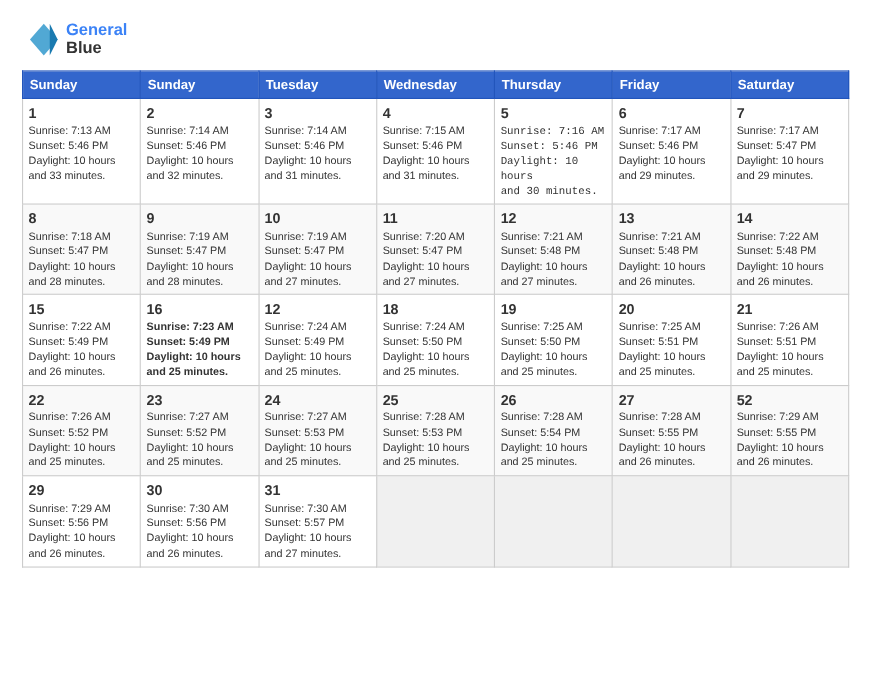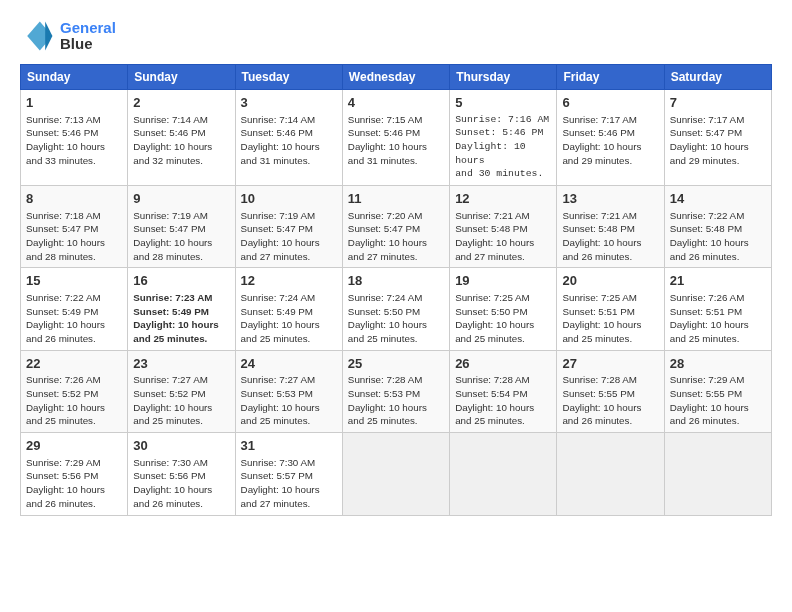--- a/index.html
+++ b/index.html
@@ -316,21 +316,21 @@
 and 25 minutes.</div>
           </td>
           <td>
             <span class="day-num">27</span>
             <div class="day-info" style="white-space: pre-line;">Sunrise: 7:28 AM
 Sunset: 5:55 PM
 Daylight: 10 hours
 and 26 minutes.</div>
           </td>
           <td>
-            <span class="day-num">28</span>
+            <span class="day-num">52</span>
             <div class="day-info" style="white-space: pre-line;">Sunrise: 7:29 AM
 Sunset: 5:55 PM
 Daylight: 10 hours
 and 26 minutes.</div>
           </td>
         </tr>
         <tr class="week-row">
           <td>
             <span class="day-num">29</span>
             <div class="day-info" style="white-space: pre-line;">Sunrise: 7:29 AM

